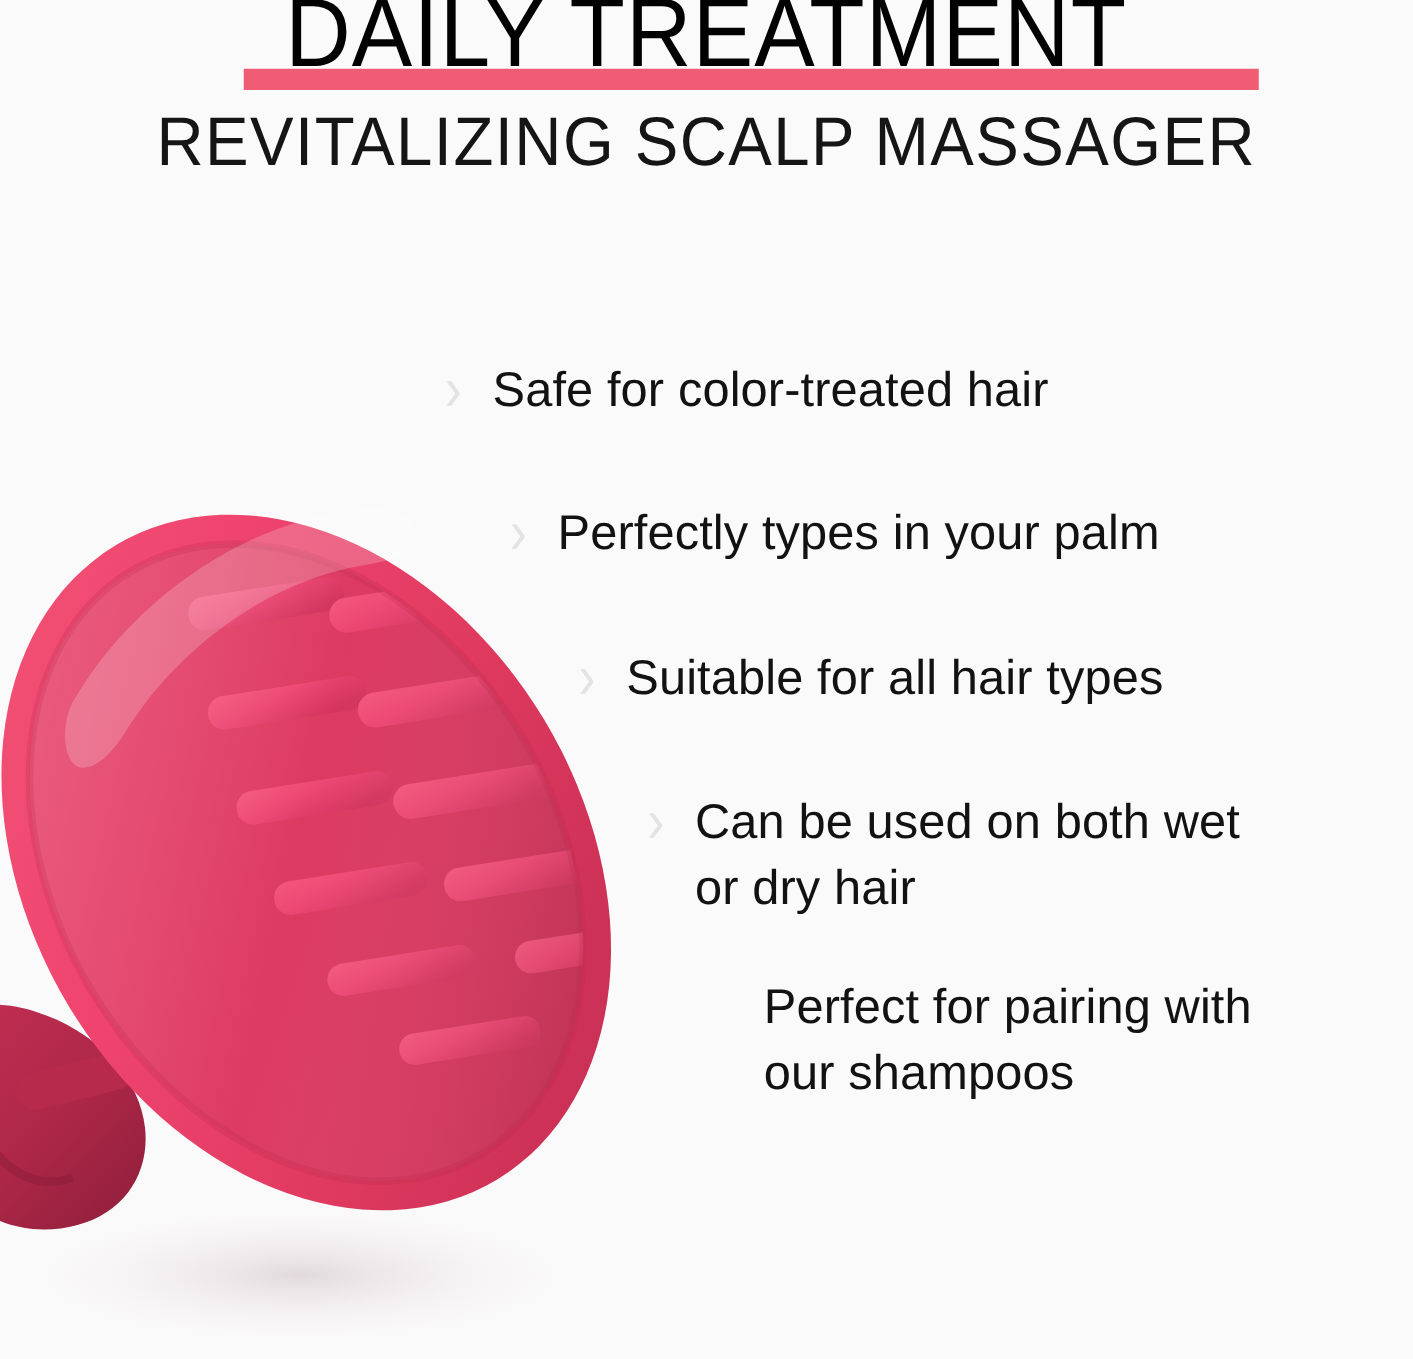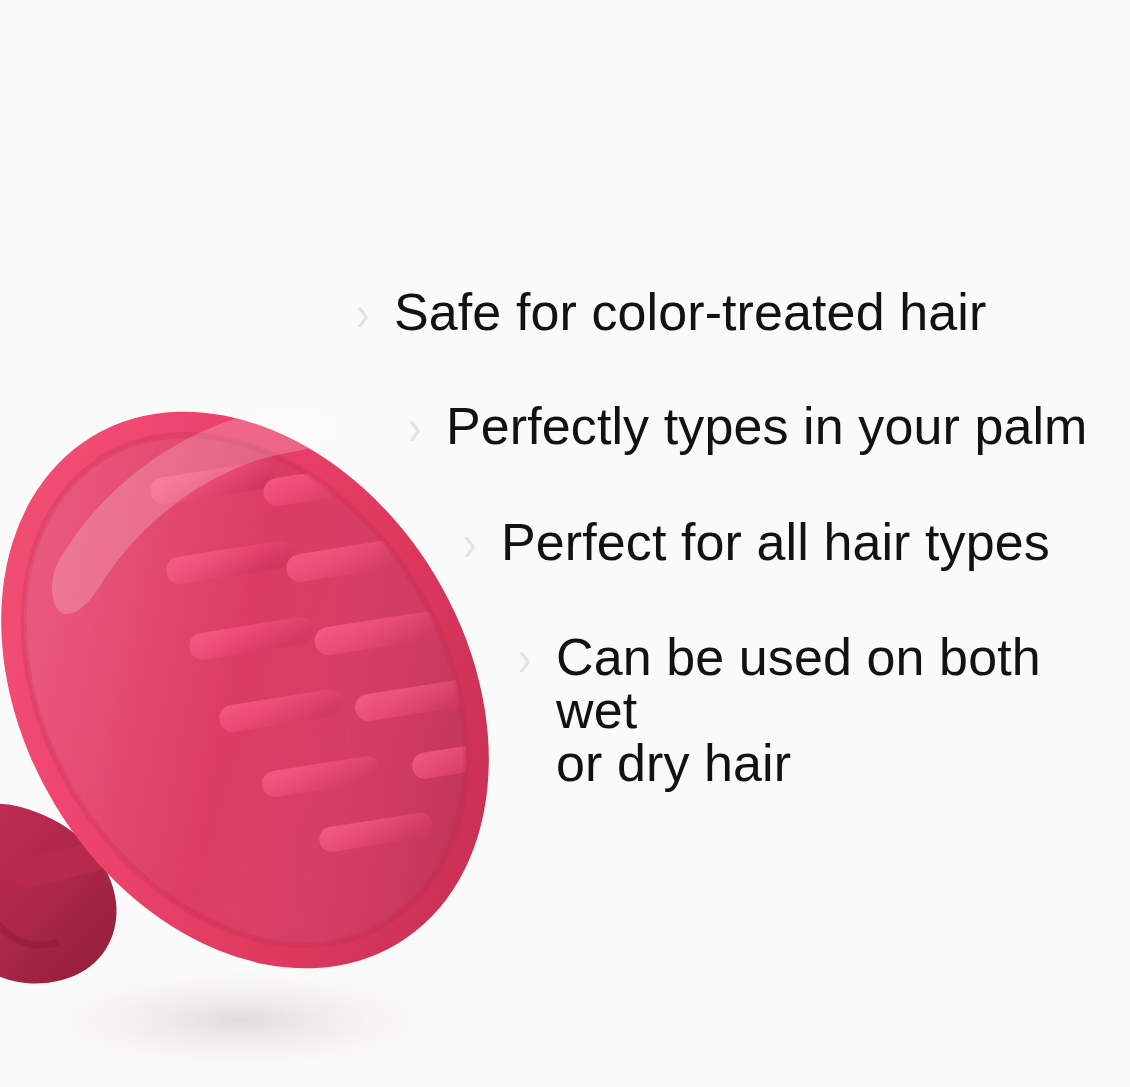--- a/index.html
+++ b/index.html
@@ -107,21 +107,21 @@
     text-align: left;
     transform: scaleY(1.25);
     transform-origin: left center;
   }
 
   .chev.blank {
     color: transparent;
   }
 
   .feat-text {
-    font-size: 52px;
+    font-size: 39px;
     line-height: 53px;
     font-weight: 300;
     color: #121212;
     letter-spacing: 0.1px;
     white-space: pre-line;
   }
 
   .row0 { left: 356px; top: 0px; }
   .row1 { left: 408px; top: 114px; }
   .row2 { left: 463px; top: 230px; }
@@ -144,20 +144,29 @@
     width: 620px;
     height: 760px;
     display: block;
   }
 </style>
 </head>
 <body>
 
 <div id="poster">
 
+  <div class="header-block">
+
+    <div class="headline-wrap">
+      <div class="headline-bar"></div>
+      <div class="headline">DAILY TREATMENT</div>
+    </div>
+
+    <div class="subheadline">REVITALIZING SCALP MASSAGER</div>
+  </div>
 
   <div class="product">
     <svg class="prod-svg" viewBox="0 0 620 760" xmlns="http://www.w3.org/2000/svg">
       <defs>
         <linearGradient id="rimGrad" x1="0.15" y1="0" x2="0.85" y2="1">
           <stop offset="0%" stop-color="#f25274"></stop>
           <stop offset="28%" stop-color="#ef4570"></stop>
           <stop offset="62%" stop-color="#e13a60"></stop>
           <stop offset="100%" stop-color="#c42d52"></stop>
         </linearGradient>
@@ -280,25 +289,30 @@
       <span class="feat-text">Safe for color-treated hair</span>
     </div>
 
     <div class="feature-row row1">
       <span class="chev">›</span>
       <span class="feat-text">Perfectly types in your palm</span>
     </div>
 
     <div class="feature-row row2">
       <span class="chev">›</span>
-      <span class="feat-text">Perfect for all hair types</span>
+      <span class="feat-text">Suitable for all hair types</span>
     </div>
 
     <div class="feature-row row3">
       <span class="chev">›</span>
       <span class="feat-text">Can be used on both wet
 or dry hair</span>
     </div>
 
+    <div class="feature-row row4">
+      <span class="chev blank"></span>
+      <span class="feat-text">Perfect for pairing with
+our shampoos</span>
+    </div>
 
   </div>
 
 </div>
 
 </body></html>

